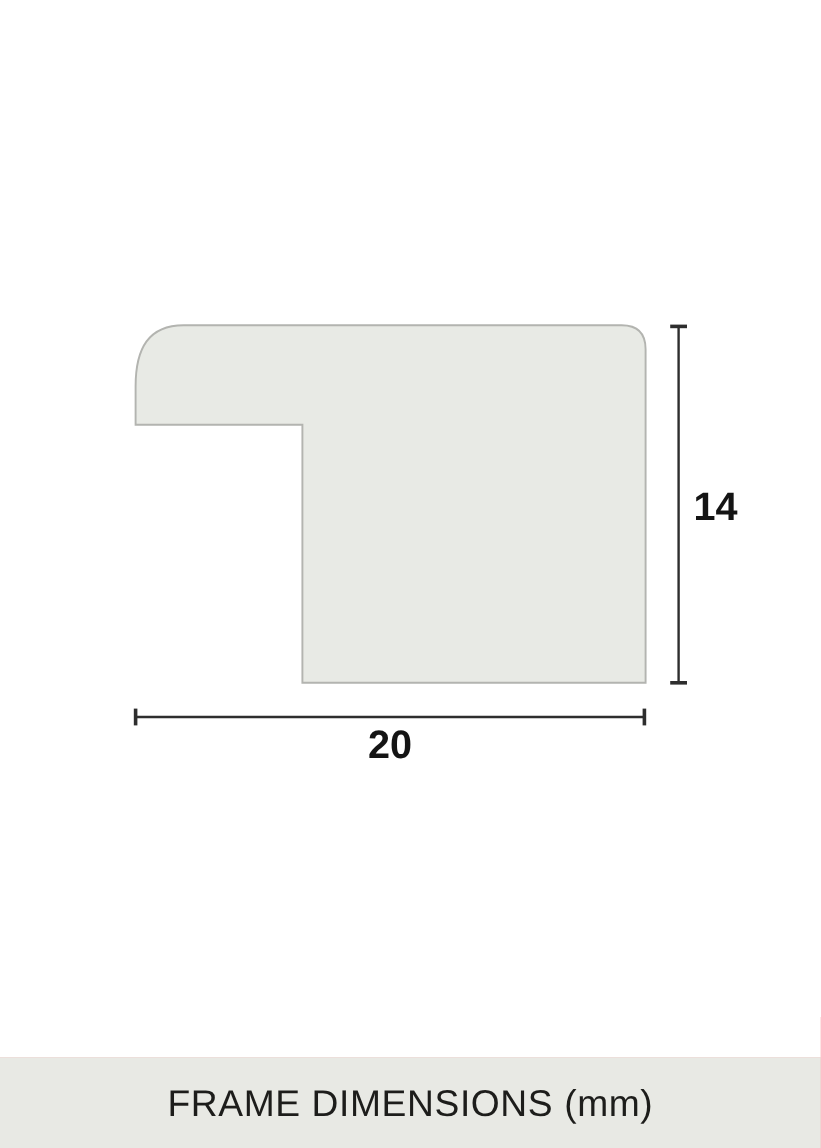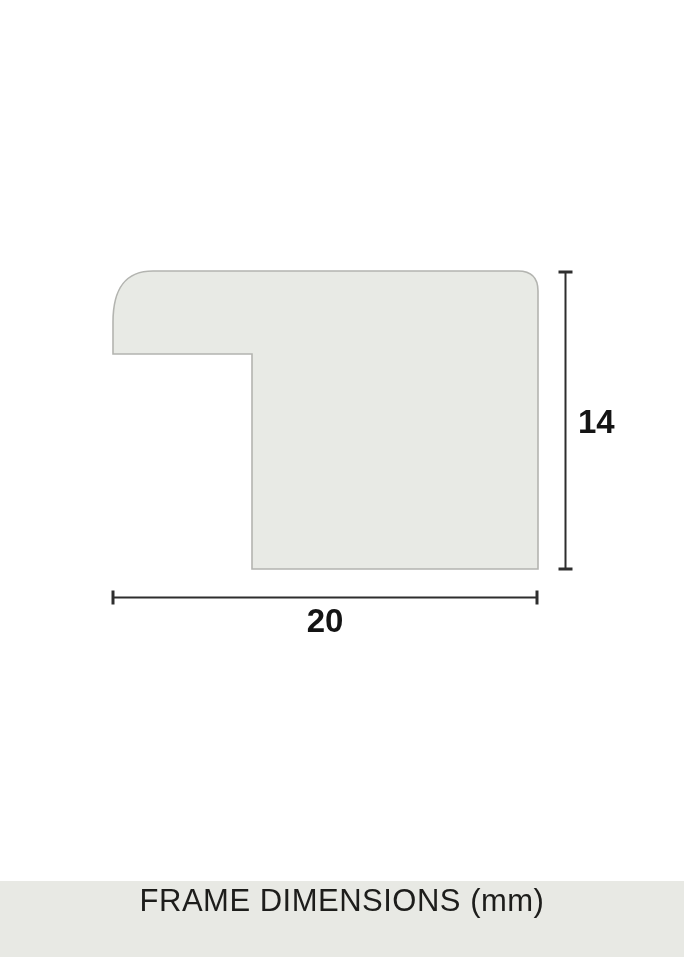--- a/index.html
+++ b/index.html
@@ -48,20 +48,21 @@
     font-weight: 700;
   }
   .footer-bar {
     position: absolute;
     top: 881px;
     left: 0;
     width: 684px;
     height: 76px;
     background: #e8e9e4;
     display: flex;
+    align-items: center;
     justify-content: center;
     padding-top: 2px;
     box-sizing: border-box;
   }
   .footer-label {
     font-family: "Liberation Sans", sans-serif;
     font-size: 31px;
     font-weight: 400;
     letter-spacing: 0.5px;
     color: #1d1d1b;

